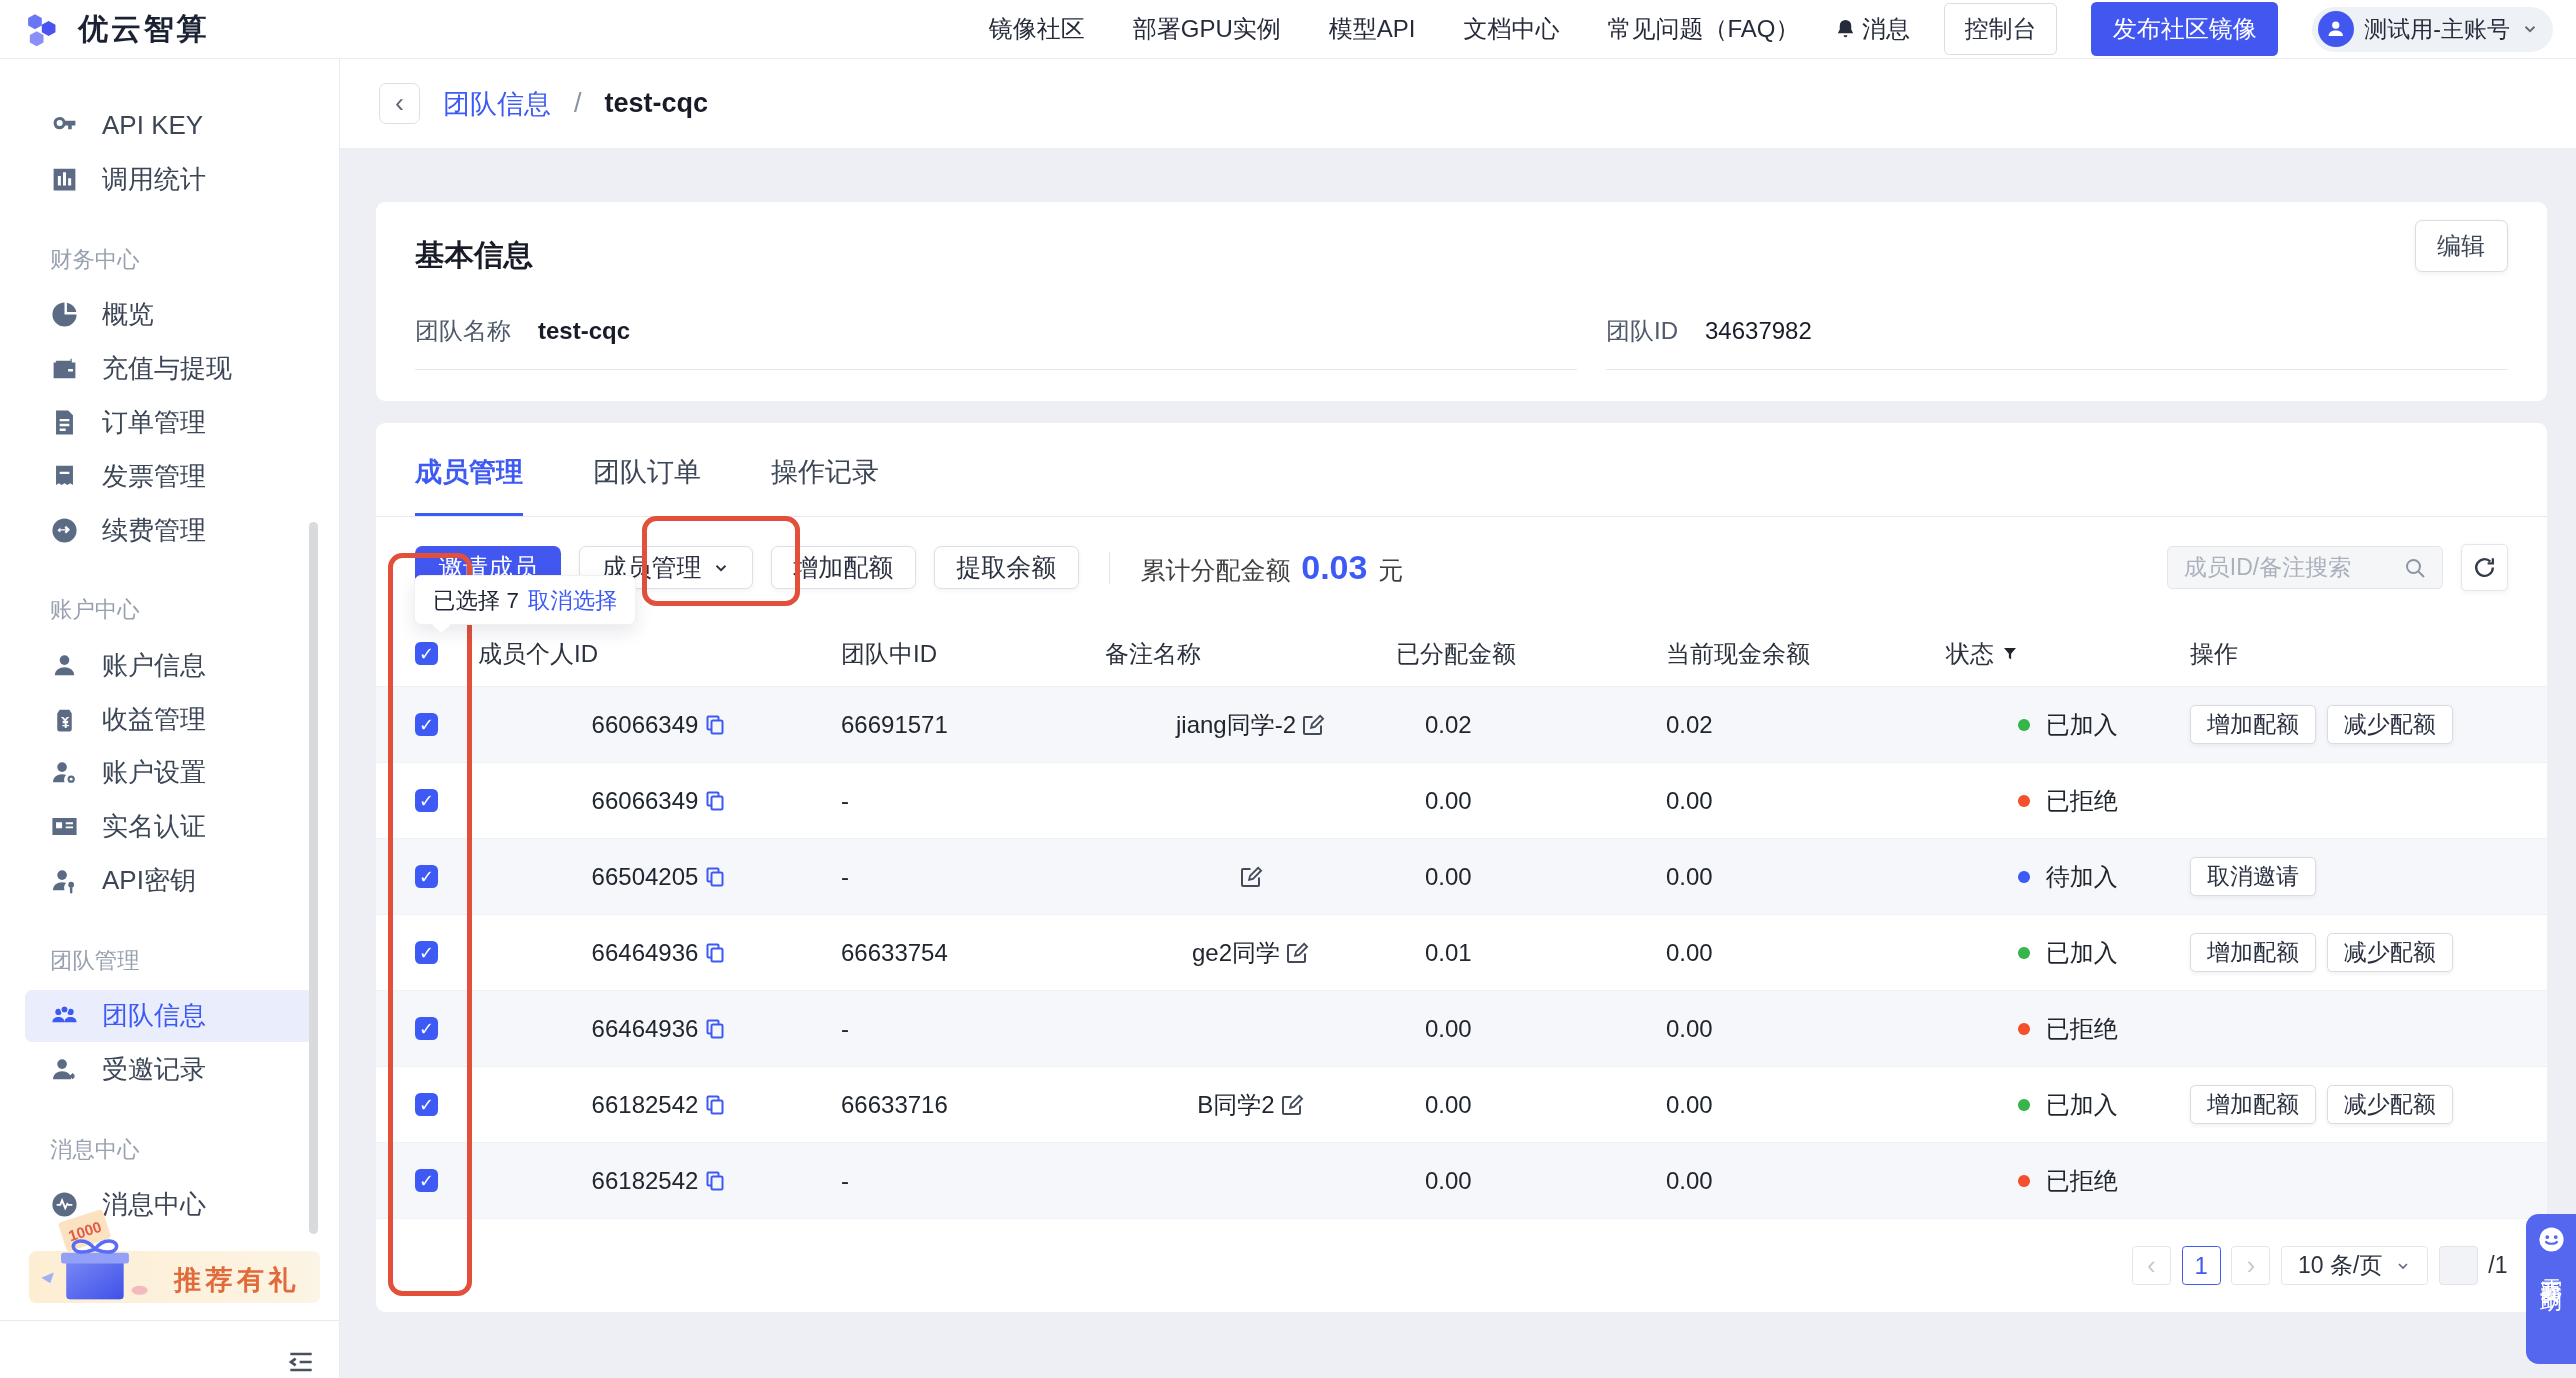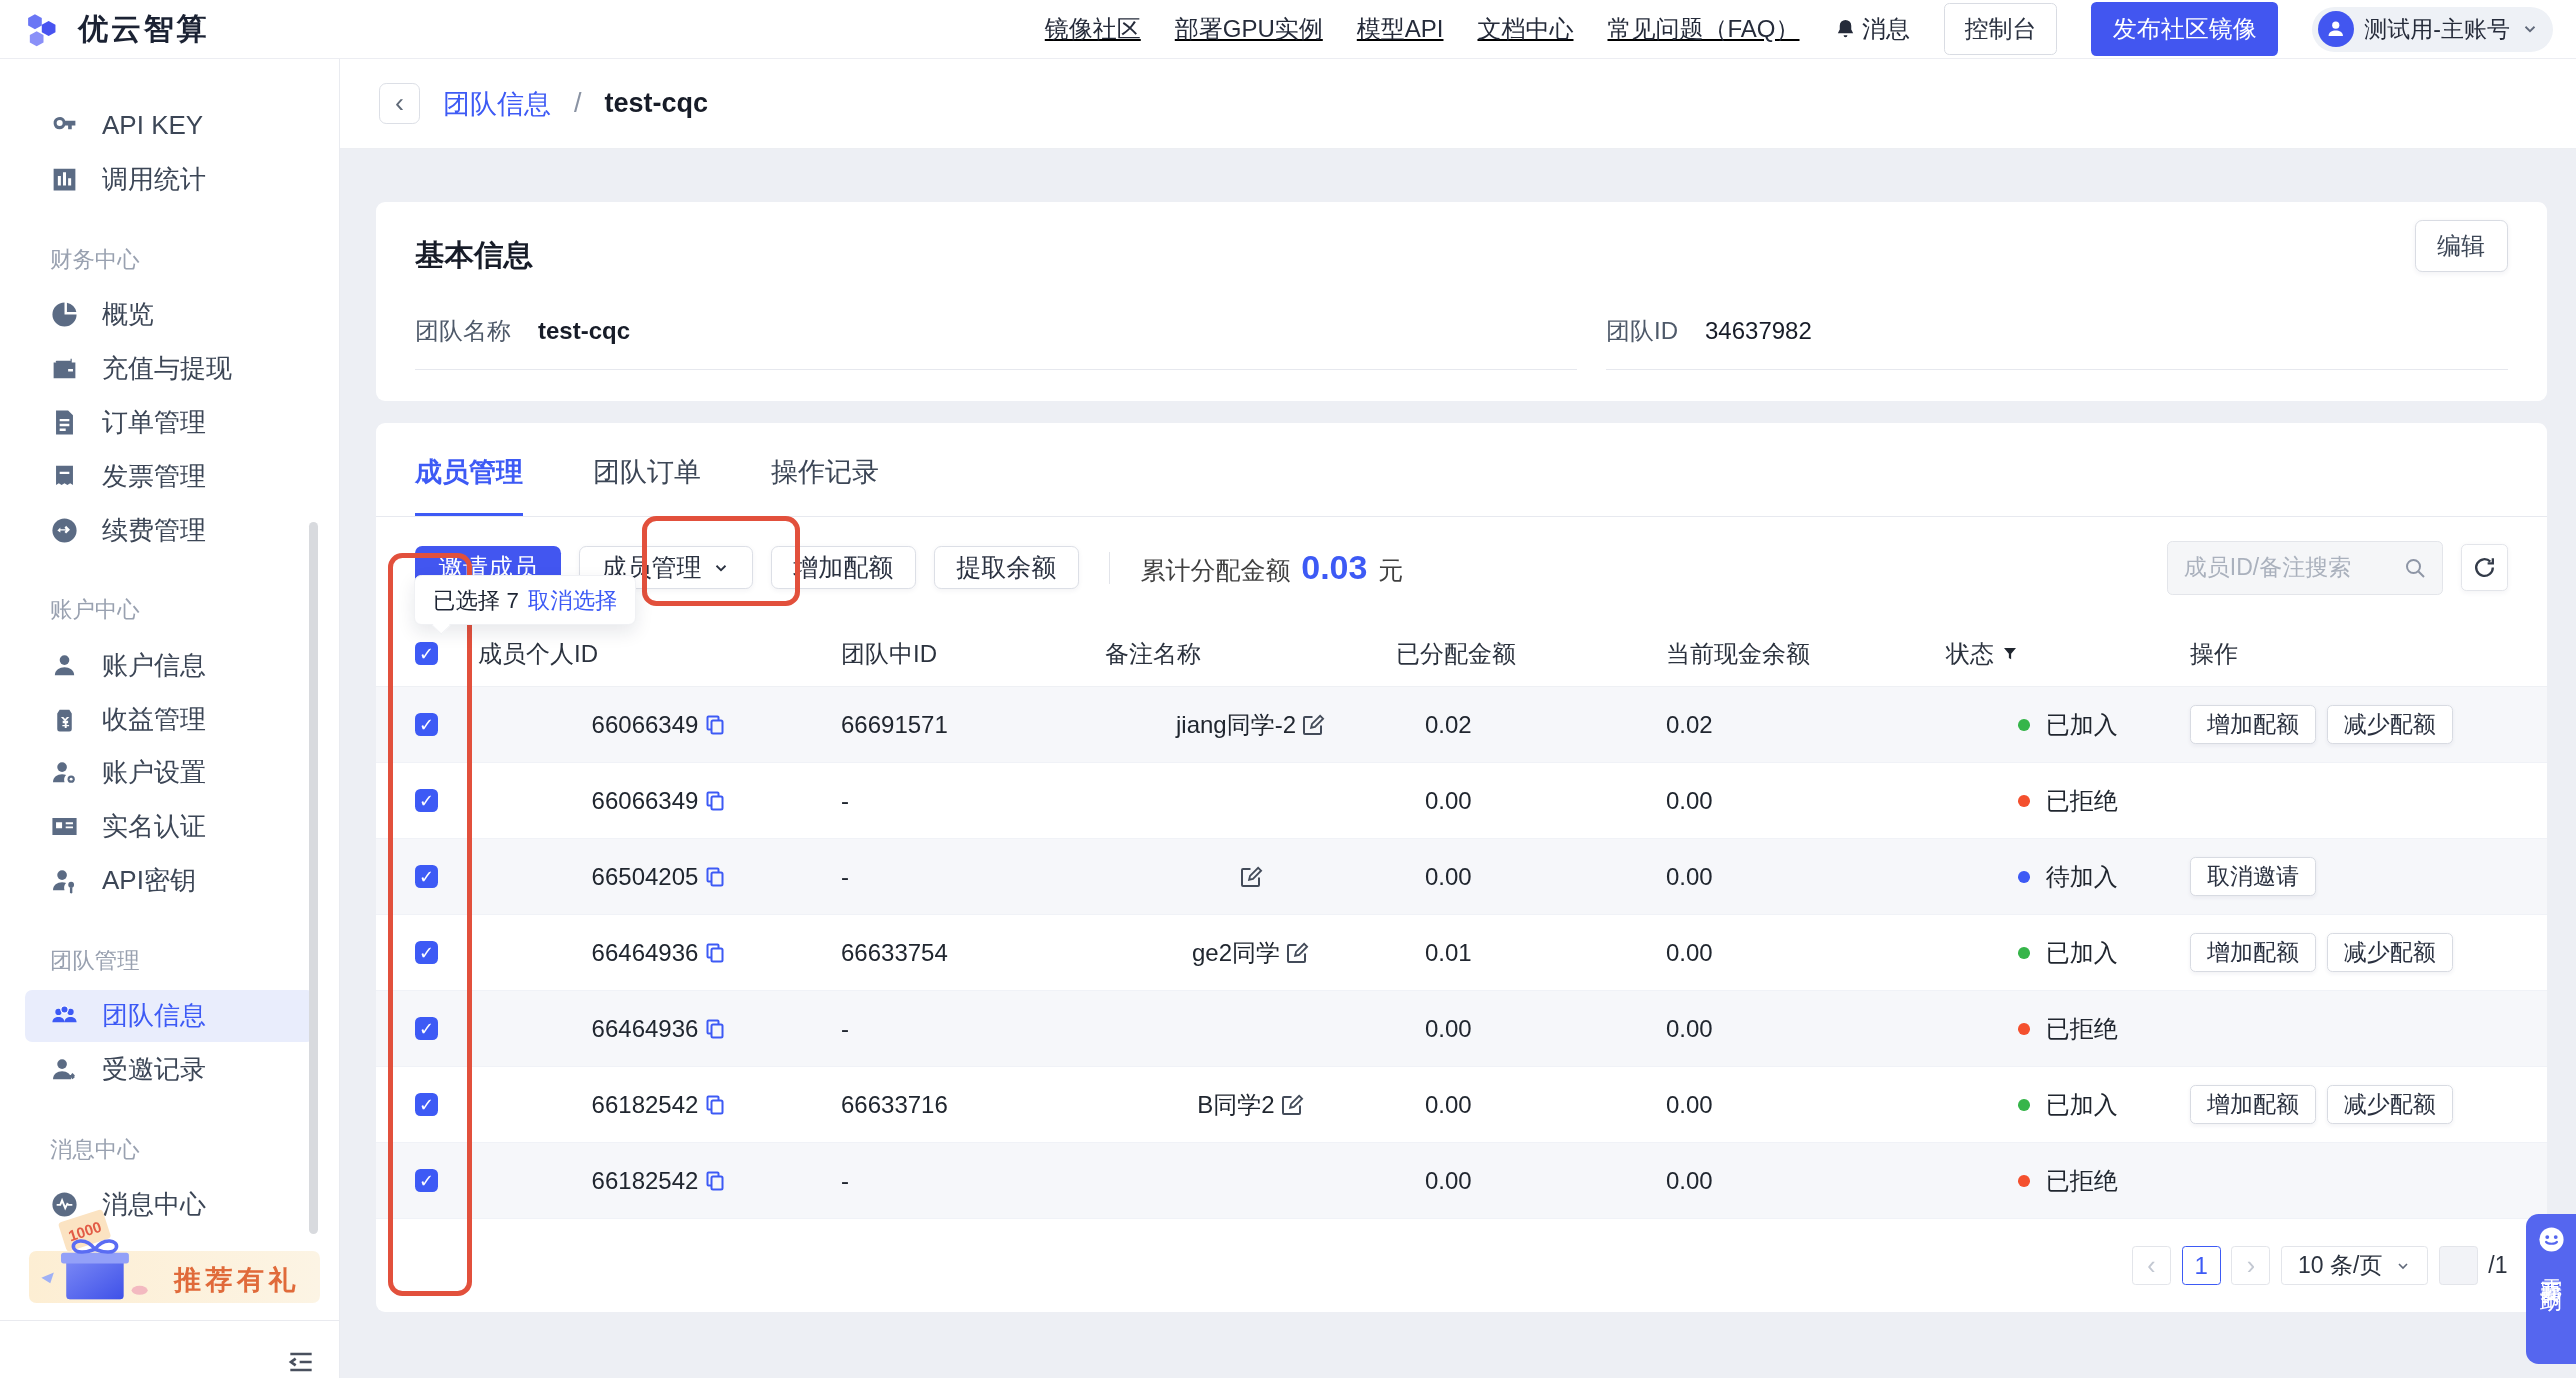--- a/index.html
+++ b/index.html
@@ -61,21 +61,21 @@
   .tab{font-size:27px;color:#3c4656;padding-bottom:23px;cursor:pointer;border-bottom:3.6px solid transparent;}
   .tab.active{color:#3d5af5;font-weight:bold;border-bottom-color:#3d5af5;}
 
   .toolbar{display:flex;align-items:center;gap:18px;margin:29px 39px 0;height:43px;}
   .btn{height:43px;display:inline-flex;align-items:center;gap:10.7px;background:#fff;border:0.9px solid #dcdfe6;border-radius:7.2px;padding:0 21.5px;font-size:25px;color:#2a3140;box-shadow:0 1.8px 5.4px rgba(30,40,80,.05);cursor:pointer;}
   .btn-primary{height:43px;display:inline-flex;align-items:center;background:#4256f0;border-radius:7.2px;padding:17px 23px;font-size:25px;color:#fff;cursor:pointer;}
   .tb-divider{width:0.9px;height:32px;background:#e2e4ea;margin:0 12.5px;}
   .total-wrap{display:flex;align-items:baseline;gap:10.7px;}
   .total-label,.total-unit{font-size:25px;color:#404040;text-align:right;}
   .total-value{font-size:34px;font-weight:bold;color:#3d5af5;}
-  .search-box{margin-left:auto;width:276px;height:54px;background:#f5f6f8;border:0.9px solid #e3e5ea;border-radius:5.4px;display:flex;align-items:center;padding:0 14.3px;gap:9px;}
+  .search-box{margin-left:auto;width:276px;height:43px;background:#f5f6f8;border:0.9px solid #e3e5ea;border-radius:5.4px;display:flex;align-items:center;padding:0 14.3px;gap:9px;}
   .search-box input{flex:1;min-width:0;border:none;outline:none;background:transparent;font-size:23px;color:#333;}
   .search-box input::placeholder{color:#aab1bd;}
   .refresh-btn{width:47px;height:47px;background:#fff;border:0.9px solid #e3e5ea;border-radius:5.4px;display:flex;align-items:center;justify-content:center;color:#333b49;cursor:pointer;box-shadow:0 1.8px 5.4px rgba(30,40,80,.05);}
 
   .tgrid{display:grid;grid-template-columns:63px 363px 264px 291px 270px 280px 244px 1fr;align-items:center;padding:0 39px;}
   .thead{margin-top:32px;height:66px;font-size:24px;color:#2b323e;border-bottom:0.9px solid #eef0f4;}
   .th{display:flex;align-items:center;gap:7.2px;}
   .trow{height:76px;font-size:24px;color:#20262f;border-bottom:0.9px solid #f0f2f7;}
   .trow.odd{background:#f6f7fa;}
   .cb{width:23px;height:23px;border-radius:5.4px;background:#3d5af5;color:#fff;display:flex;align-items:center;justify-content:center;font-size:18px;cursor:pointer;}
@@ -112,21 +112,21 @@
   <div class="navbar">
     <div class="logo">
       <svg width="41" height="41" viewBox="0 0 24 24">
         <path d="M7 3l4 2.2v4.4L7 11.8 3 9.6V5.2z" fill="#6a76f5"></path>
         <path d="M15 7l4 2.2v4.4L15 15.8l-4-2.2V9.2z" fill="#4853f0"></path>
         <path d="M8 13l4 2.2v4.4L8 21.8l-4-2.2v-4.4z" fill="#8a90f8"></path>
       </svg>
       <span class="logo-text">优云智算</span>
     </div>
     <div class="nav-right">
-      <span id="nav-items" style="display:flex;gap:34px;text-decoration:underline;">
+      <span id="nav-items" style="display:flex;gap:48px;">
           <span class="nav-item">镜像社区</span>
           <span class="nav-item">部署GPU实例</span>
           <span class="nav-item">模型API</span>
           <span class="nav-item">文档中心</span>
           <span class="nav-item">常见问题（FAQ）</span>
         </span>
       <span class="nav-msg">
         <svg class="ic" width="23" height="23" viewBox="0 0 24 24" fill="currentColor">
             <path d="M12 2a6 6 0 0 0-6 6v4l-2 4h16l-2-4V8a6 6 0 0 0-6-6zm-2 16a2 2 0 0 0 4 0z"></path>
           </svg>

